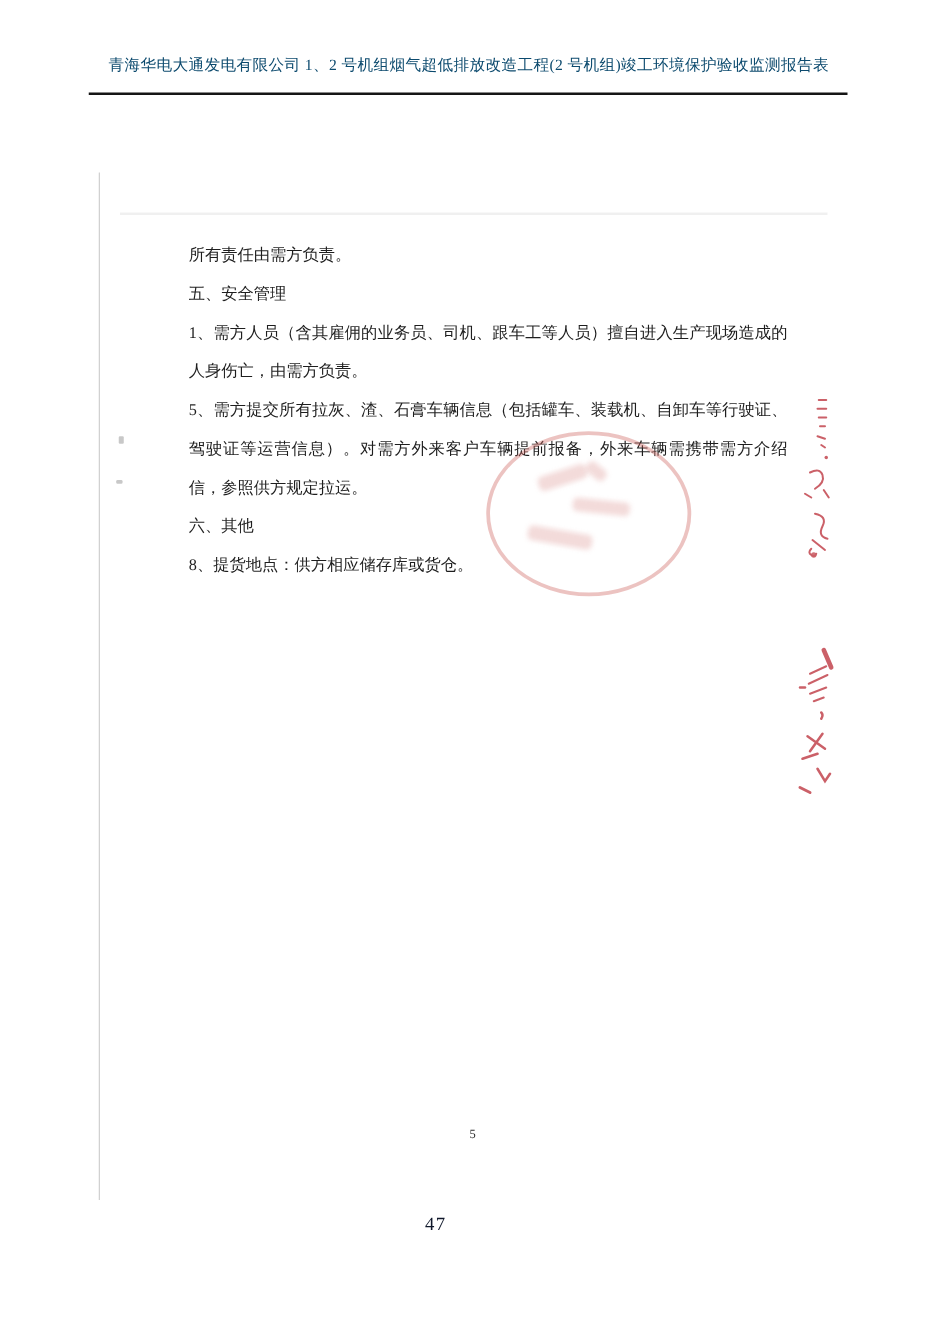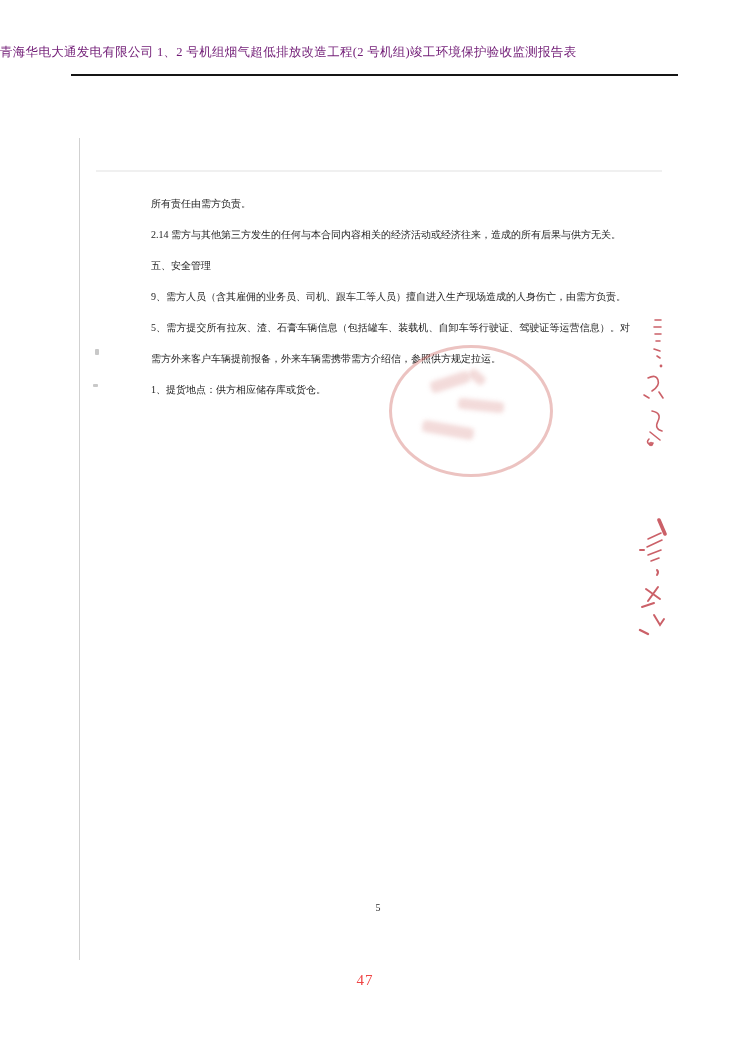--- a/index.html
+++ b/index.html
@@ -4,53 +4,53 @@
 <style>
   html,body{margin:0;padding:0;}
   body{
     width:750px;height:1060px;position:relative;overflow:hidden;
     background:#ffffff;
     font-family:"Liberation Serif","DejaVu Serif",serif;
   }
   
   .doc-header{
     position:absolute;top:44px;left:0;width:750px;
-    text-align:left;font-size:12.5px;color:#701a75;letter-spacing:.3px;
+    text-align:center;font-size:12.5px;color:#0c4a6e;letter-spacing:.3px;
   }
   .header-rule{
     position:absolute;top:74px;left:71px;width:607px;height:2px;
     background:#151515;
   }
   
   .scan-edge-left{
     position:absolute;left:79px;top:138px;width:1px;height:822px;
     background:#c9c9c9;opacity:.85;
   }
   .scan-streak-top{
     position:absolute;left:96px;top:170px;width:566px;height:2px;
     background:#dedede;opacity:.45;
   }
   .speck{position:absolute;background:#9a9a9a;opacity:.55;border-radius:1px;}
   .speck1{left:95px;top:349px;width:4px;height:6px;}
   .speck2{left:93px;top:384px;width:5px;height:3px;}
   
   .doc-body{
     position:absolute;left:151px;top:188px;width:479px;
-    font-size:10px;line-height:31px;color:#1e1e1e;
+    font-size:13px;line-height:31px;color:#1e1e1e;
     text-align:justify;
   }
   .doc-body p{margin:0;}
   .doc-body .heading{font-weight:normal;}
   .inner-page-number{
     position:absolute;left:368px;top:902px;width:20px;
     font-size:10px;color:#2c2c2c;text-align:center;
   }
   .footer-page-number{
     position:absolute;left:340px;top:972px;width:50px;
-    font-size:15px;color:#ef4444;text-align:center;letter-spacing:1px;
+    font-size:15px;color:#0f172a;text-align:left;letter-spacing:1px;
   }
   
   .seal{
     position:absolute;left:389px;top:345px;width:158px;height:126px;
     border:3px solid rgba(205,96,92,.38);border-radius:50%;
     pointer-events:none;
   }
   .seal .smudge{
     position:absolute;background:rgba(199,90,88,.22);
     filter:blur(2px);border-radius:4px;
@@ -68,25 +68,25 @@
 <div class="doc-header">青海华电大通发电有限公司 1、2 号机组烟气超低排放改造工程(2 号机组)竣工环境保护验收监测报告表</div>
 <div class="header-rule"></div>
 
 <div class="scan-edge-left"></div>
 <div class="scan-streak-top"></div>
 <div class="speck speck1"></div>
 <div class="speck speck2"></div>
 
 <div class="doc-body" id="doc-body">
     <p class="para">所有责任由需方负责。</p>
-    <p class="para">2.14 需方与其他第三方发生的任何与本合同内容相关的经济活动或经济往来，造成的所有后果与供方无关。</p>
     <p class="heading">五、安全管理</p>
-    <p class="para">9、需方人员（含其雇佣的业务员、司机、跟车工等人员）擅自进入生产现场造成的人身伤亡，由需方负责。</p>
+    <p class="para">1、需方人员（含其雇佣的业务员、司机、跟车工等人员）擅自进入生产现场造成的人身伤亡，由需方负责。</p>
     <p class="para">5、需方提交所有拉灰、渣、石膏车辆信息（包括罐车、装载机、自卸车等行驶证、驾驶证等运营信息）。对需方外来客户车辆提前报备，外来车辆需携带需方介绍信，参照供方规定拉运。</p>
-    <p class="para">1、提货地点：供方相应储存库或货仓。</p>
+    <p class="heading">六、其他</p>
+    <p class="para">8、提货地点：供方相应储存库或货仓。</p>
   </div>
 
 <div class="seal">
   <div class="smudge s1"></div>
   <div class="smudge s2"></div>
   <div class="smudge s3"></div>
   <div class="smudge s4"></div>
 </div>
 
 <svg class="margin-scribbles" width="60" height="340" viewBox="0 0 60 340">

